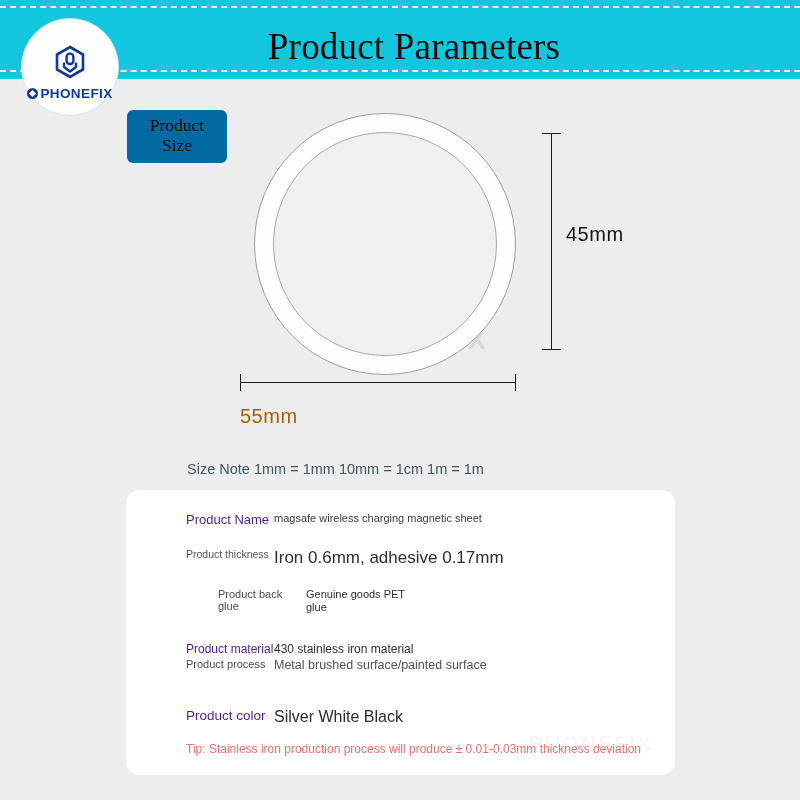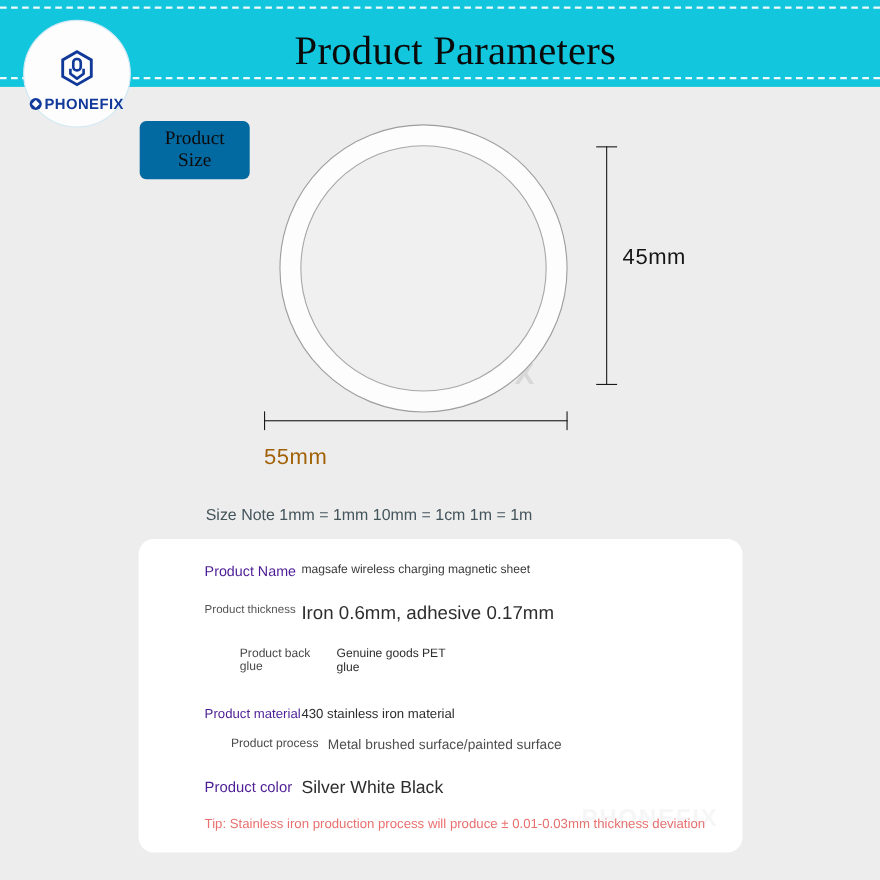--- a/index.html
+++ b/index.html
@@ -198,21 +198,21 @@
     flex: none;
     padding-left: 60px;
     color: #4c1d95;
   }
   .spec-value { color: #2d2d2d; white-space: pre-line; }
 
   .r0 { top: 22px; }
   .r1 { top: 58px; }
   .r2 { top: 98px; }
   .r3 { top: 140px; margin-top: 12px; }
-  .r4 { top: 180px; margin-left: 24px; }
+  .r4 { top: 168px; }
   .r5 { top: 218px; }
 
   .r0 .spec-label { font-size: 13px; }
   .r0 .spec-value { font-size: 11px; color: #3a3a3a; }
   .r1 .spec-label { font-size: 10.5px; color: #555; }
   .r1 .spec-value { font-size: 17px; }
   .r2 .spec-label { font-size: 11px; color: #4a4a4a; margin-left: 32px; }
   .r2 .spec-value { font-size: 11px; line-height: 1.18; }
   .r3 .spec-label { font-size: 12px; }
   .r3 .spec-value { font-size: 12px; }

